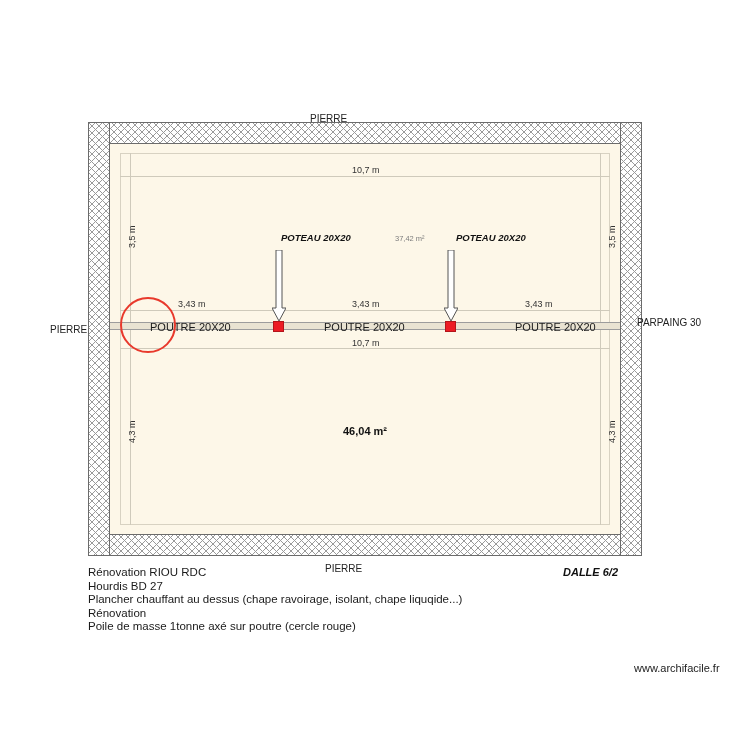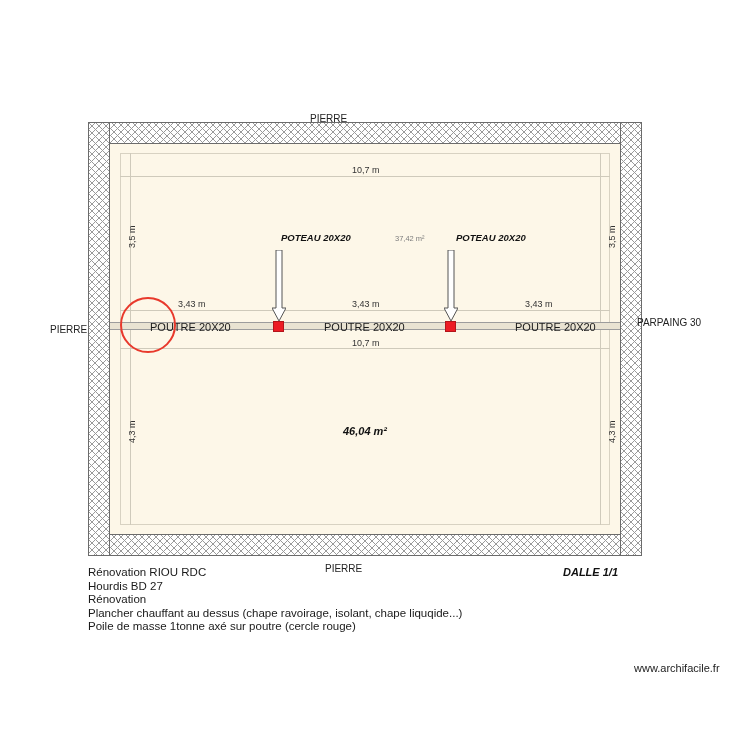--- a/index.html
+++ b/index.html
@@ -203,21 +203,21 @@
   <div class="txt dim" style="left:178px; top:299px;">3,43 m</div>
   <div class="txt dim" style="left:352px; top:299px;">3,43 m</div>
   <div class="txt dim" style="left:525px; top:299px;">3,43 m</div>
 
   <div class="txt dim-v" style="left:127px; top:248px;">3,5 m</div>
   <div class="txt dim-v" style="left:607px; top:248px;">3,5 m</div>
   <div class="txt dim-v" style="left:127px; top:443px;">4,3 m</div>
   <div class="txt dim-v" style="left:607px; top:443px;">4,3 m</div>
 
   <div class="txt area-small" style="left:351px; top:234px;">37,42 m²</div>
-  <div class="txt area-big" style="left:343px; top:425px;font-style:italic;">46,04 m²</div>
+  <div class="txt area-big" style="left:343px; top:425px;">46,04 m²</div>
 
   <div class="txt post-label" style="left:241px; top:232px;">POTEAU 20X20</div>
   <div class="txt post-label" style="left:416px; top:232px;">POTEAU 20X20</div>
 
   <div class="arrow" style="left:272px; top:250px;">
     <svg width="14" height="72" viewBox="0 0 14 72">
       <path d="M4 0 L4 58 L0 58 L7 71 L14 58 L10 58 L10 0 Z" fill="#ffffff" stroke="#555" stroke-width="1"></path>
     </svg>
   </div>
   <div class="arrow" style="left:444px; top:250px;">
@@ -232,21 +232,21 @@
   <div class="txt beam-label" style="left:515px; top:321px;">POUTRE 20X20</div>
 
   <div class="post" style="left:273px; top:321px;"></div>
   <div class="post" style="left:445px; top:321px;"></div>
 
   <div class="red-circle"></div>
 
   <div class="notes">
     <div>Rénovation RIOU RDC</div>
     <div>Hourdis BD 27</div>
+    <div>Plancher chauffant au dessus (chape ravoirage, isolant, chape liquqide...)</div>
     <div>Rénovation</div>
-    <div>Plancher chauffant au dessus (chape ravoirage, isolant, chape liquqide...)</div>
     <div>Poile de masse 1tonne axé sur poutre (cercle rouge)</div>
   </div>
 
-  <div class="dalle">DALLE 1/1</div>
+  <div class="dalle">DALLE 6/2</div>
   <div class="footer">www.archifacile.fr</div>
 
 </div>
 
 </body></html>

